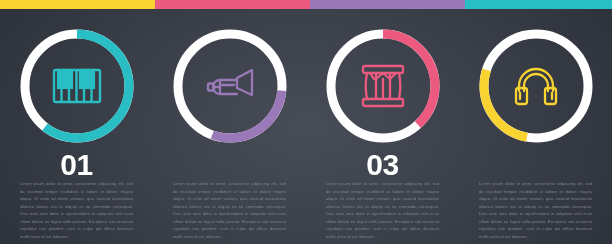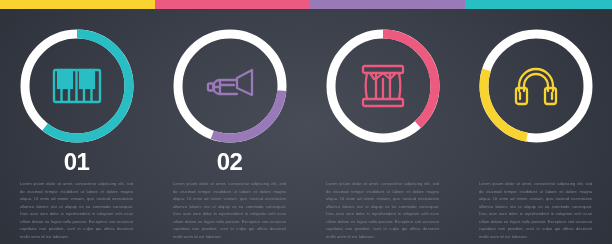--- a/index.html
+++ b/index.html
@@ -82,21 +82,21 @@
   .icon-slot svg { display: block; overflow: visible; }
 
   
   .num {
     position: absolute;
     top: 150px;
     left: 0;
     width: 100%;
     text-align: center;
     color: #ffffff;
-    font-size: 24px;
+    font-size: 30px;
     font-weight: bold;
     letter-spacing: -0.5px;
     line-height: 1;
   }
 
   
   .body-text {
     position: absolute;
     top: 180px;
     left: 0;
@@ -155,21 +155,20 @@
           <svg width="52" height="38" viewBox="0 0 52 38" fill="none" id="icon-1" stroke-width="2.3" stroke-linejoin="round" stroke-linecap="round" stroke="#9a79b8" style="color: rgb(154, 121, 184);">
             <path d="M48 3 L48 28 L33 21 L33 11 Z"></path>
             <path d="M33 13 h-17 a7 7 0 0 0 0 14 h17"></path>
             <path d="M16 18 h14"></path>
             <path d="M16 13 v14"></path>
             <path d="M9 20 h7 M9 20 v0"></path>
             <rect x="4" y="16.5" width="6" height="7" rx="1.5"></rect>
           </svg>
         </div>
       </div>
-      <div class="num">02</div>
       <div class="body-text">Lorem ipsum dolor sit amet, consectetur adipiscing elit, sed do eiusmod tempor incididunt ut labore et dolore magna aliqua. Ut enim ad minim veniam, quis nostrud exercitation ullamco laboris nisi ut aliquip ex ea commodo consequat. Duis aute irure dolor in reprehenderit in voluptate velit esse cillum dolore eu fugiat nulla pariatur. Excepteur sint occaecat cupidatat non proident, sunt in culpa qui officia deserunt mollit anim id est laborum.</div>
     </div>
 
     <div class="col">
       <div class="ring-wrap">
         <svg width="118" height="118" viewBox="0 0 118 118">
           <circle class="ring-bg" cx="59" cy="59" r="52" stroke="#ffffff"></circle>
           <path class="ring-fg" id="arc-2" d="M 59 7 A 52 52 0 0 1 93.79479153066063 97.6435309248245" stroke="#ec5b7f"></path>
         </svg>
         <div class="icon-slot">
@@ -177,20 +176,21 @@
             <rect x="3" y="3" width="40" height="7" rx="1.5"></rect>
             <rect x="3" y="36" width="40" height="7" rx="1.5"></rect>
             <path d="M7 10 C5 20 5 26 7 36"></path>
             <path d="M39 10 C41 20 41 26 39 36"></path>
             <path d="M16 10 v26 M30 10 v26"></path>
             <path d="M10 10 l4 6 M16 16 l7 -6 M23 10 l7 6 M30 16 l6 -6"></path>
             <path d="M23 16 v20"></path>
           </svg>
         </div>
       </div>
+      <div class="num">03</div>
       <div class="body-text">Lorem ipsum dolor sit amet, consectetur adipiscing elit, sed do eiusmod tempor incididunt ut labore et dolore magna aliqua. Ut enim ad minim veniam, quis nostrud exercitation ullamco laboris nisi ut aliquip ex ea commodo consequat. Duis aute irure dolor in reprehenderit in voluptate velit esse cillum dolore eu fugiat nulla pariatur. Excepteur sint occaecat cupidatat non proident, sunt in culpa qui officia deserunt mollit anim id est laborum.</div>
     </div>
 
     <div class="col">
       <div class="ring-wrap">
         <svg width="118" height="118" viewBox="0 0 118 118">
           <circle class="ring-bg" cx="59" cy="59" r="52" stroke="#ffffff"></circle>
           <path class="ring-fg" id="arc-3" d="M 49.97029476131962 110.21000315663483 A 52 52 0 0 1 9.545061152652018 42.93111629250272" stroke="#f9d330"></path>
         </svg>
         <div class="icon-slot">

